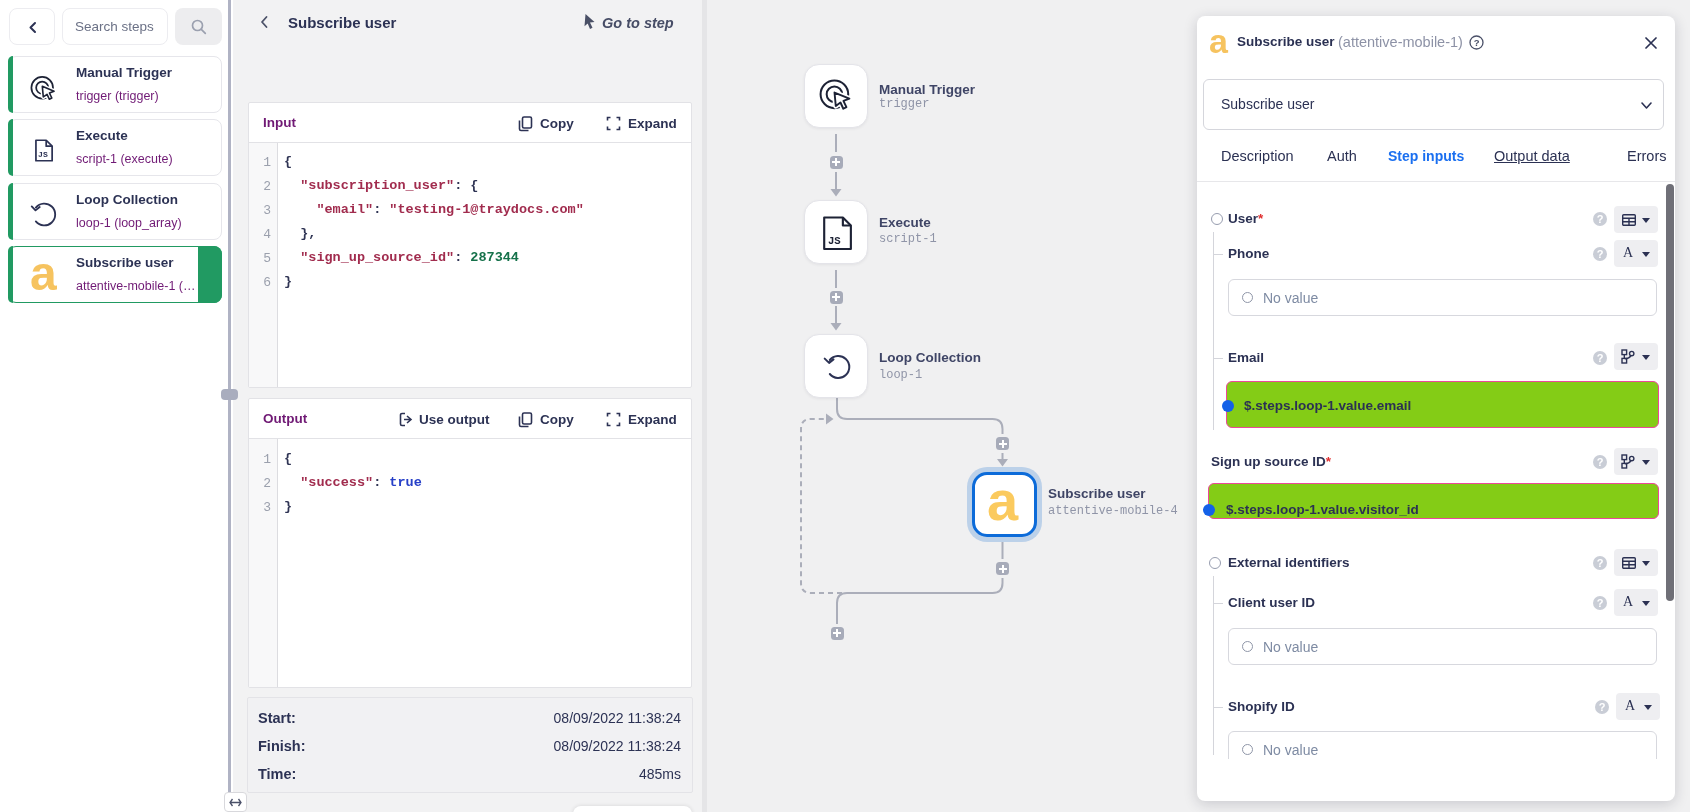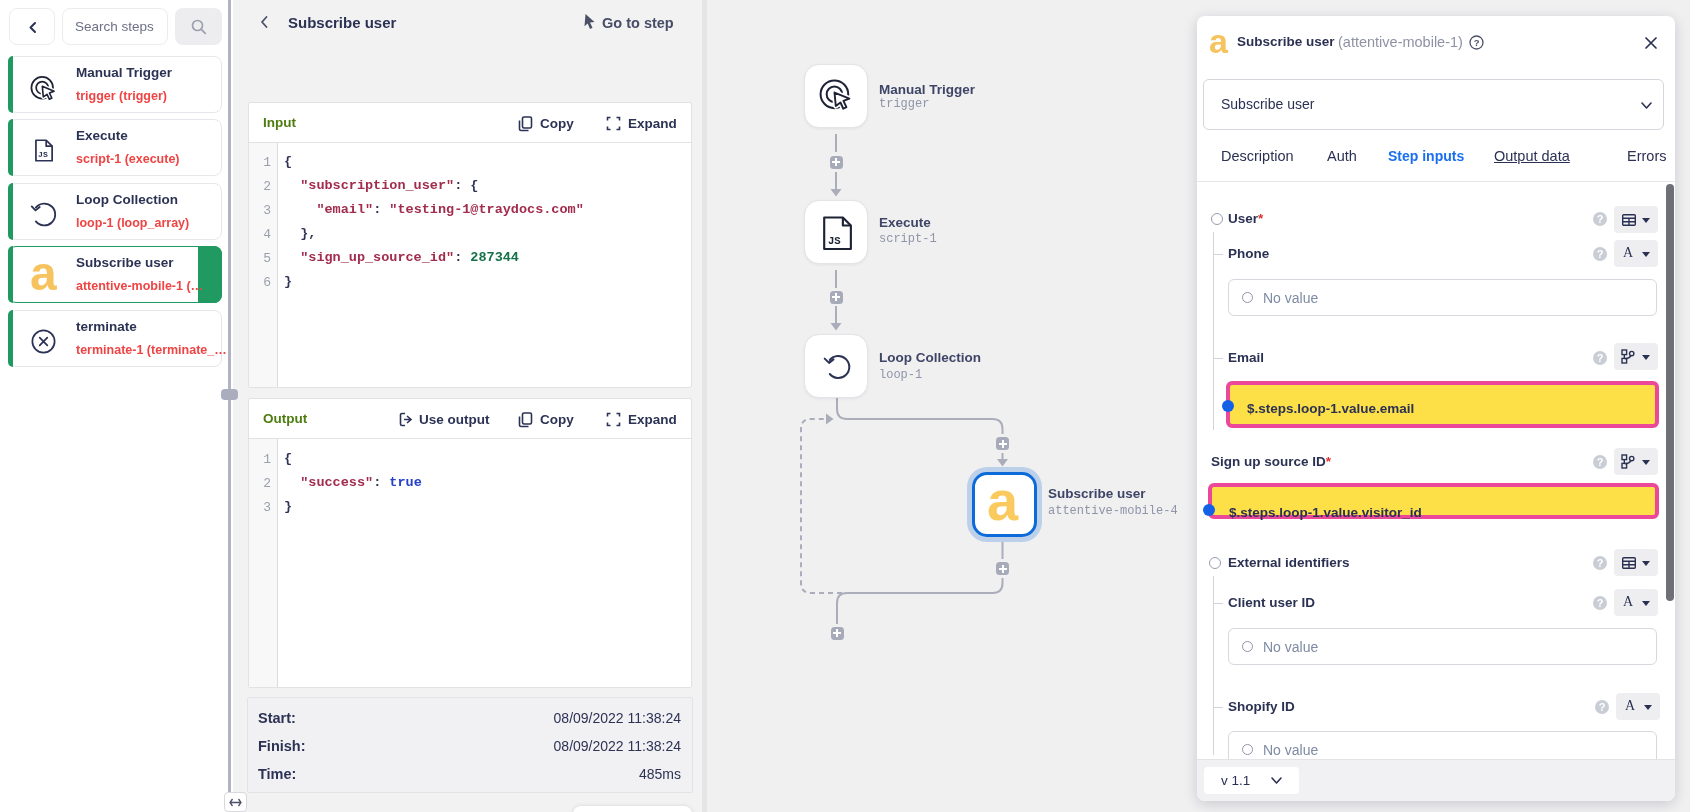--- a/index.html
+++ b/index.html
@@ -5,27 +5,27 @@
   * { margin:0; padding:0; box-sizing:border-box; }
   html,body { width:1690px; height:812px; overflow:hidden; }
   body { font-family:"Liberation Sans", sans-serif; color:#2c3254; position:relative; background:#f0f0f1; }
   .abs { position:absolute; }
   
   #sidebar { left:0; top:0; width:240px; height:812px; background:#ffffff; }
   .sbtn { border:1px solid #ececf0; border-radius:8px; background:#fff; }
   .card { left:8px; width:214px; height:57px; background:#fff; border:1px solid #e6e6eb; border-radius:8px; }
   .gbar { position:absolute; left:-1px; top:-1px; width:5px; height:calc(100% + 2px); background:#219a62; border-radius:8px 0 0 8px; }
   .ctitle { position:absolute; left:67px; top:8px; font-size:13.5px; font-weight:bold; color:#2c3254; }
-  .csub { position:absolute; left:67px; top:32px; font-size:12.5px; color:#ef4444; white-space:nowrap;font-weight:bold; }
+  .csub { position:absolute; left:67px; top:32px; font-size:12.5px; color:#701a75; white-space:nowrap; }
   .cicon { position:absolute; left:20.5px; top:17px; width:27px; height:27px; }
   
   #panel2 { left:233px; top:0; width:469px; height:812px; background:#f2f2f3; }
   .p2card { position:absolute; left:15px; width:444px; background:#fff; border:1px solid #e2e2e6; border-radius:2px; }
   .codehead { position:relative; height:40px; border-bottom:1px solid #e2e2e6; }
-  .codehead .ttl { position:absolute; left:14px; top:12px; font-size:13.5px; font-weight:bold; color:#4d7c0f; }
+  .codehead .ttl { position:absolute; left:14px; top:12px; font-size:13.5px; font-weight:bold; color:#701a75; }
   .hbtn { position:absolute; top:13px; font-size:13.5px; font-weight:bold; color:#2c3254; }
   .gutter { position:absolute; left:0; top:40px; width:29px; bottom:0; background:#f8f8f9; border-right:1px solid #dcdce0; }
   .lnum { position:absolute; left:0; width:22px; text-align:right; font-size:13px; color:#9ba0ad; font-family:"Liberation Mono",monospace; }
   .cline { position:absolute; left:35px; font-size:13.5px; font-family:"Liberation Mono",monospace; color:#2f3454; white-space:pre; font-weight:bold; }
   .red { color:#a12c4e; } .grn { color:#15714a; } .blu { color:#2740c8; }
   
   .node { position:absolute; width:64px; height:64px; background:#fff; border:1px solid #e4e4e9; border-radius:15px; box-shadow:0 1px 3px rgba(40,40,60,0.07); }
   .ntitle { position:absolute; font-size:13.5px; font-weight:bold; color:#3f4566; white-space:nowrap; }
   .nsub { position:absolute; font-size:12px; color:#8f94a7; font-family:"Liberation Mono",monospace; white-space:nowrap; }
   .plus { position:absolute; width:13px; height:13px; background:#a7abb9; border-radius:3.5px; }
@@ -33,21 +33,21 @@
   .plus:after { content:""; position:absolute; left:5.5px; top:2.5px; width:2px; height:8px; background:#fff; }
   
   #rpanel { left:1197px; top:16px; width:478px; height:785px; background:#fff; border-radius:8px; box-shadow:0 3px 14px rgba(30,30,50,0.18); }
   .fldlabel { font-size:13.5px; font-weight:bold; color:#2b3153; }
   .qmark { position:absolute; width:14px; height:14px; border-radius:50%; background:#c9cdd6; color:#fff; font-size:11px; font-weight:bold; text-align:center; line-height:14px; }
   .tbtn { position:absolute; width:44px; height:27px; border-radius:4px; background:#eeeef1; }
   .caret { position:absolute; width:0; height:0; border-left:4.5px solid transparent; border-right:4.5px solid transparent; border-top:5px solid #2b3153; }
   .tinput { position:absolute; left:31px; width:429px; height:37px; background:#fff; border:1px solid #d7d8de; border-radius:6px; }
   .novalue { position:absolute; left:34px; top:10px; font-size:14px; color:#7e8ba3; }
   .ncirc { position:absolute; left:13px; top:12px; width:11px; height:11px; border:1.5px solid #8f96a8; border-radius:50%; }
-  .vbox { position:absolute; background:#fde047; border:4px solid #ec4899; border-radius:6px; }
+  .vbox { position:absolute; background:#84cc16; border:1px solid #ec4899; border-radius:6px; }
   .bdot { position:absolute; width:12px; height:12px; background:#1461e8; border-radius:50%; }
   .vtxt { position:absolute; font-size:13.5px; font-weight:bold; color:#2b3153; }
   .radio { position:absolute; width:12px; height:12px; border:1.5px solid #979daf; border-radius:50%; }
   .treeline { position:absolute; width:1px; background:#d4d5db; }
   .treedash { position:absolute; height:1px; width:10px; background:#d4d5db; }
   .tab { position:absolute; font-size:14.5px; color:#2b3153; }
 </style>
 </head>
 <body>
 
@@ -101,41 +101,32 @@
   </div>
 
   <div class="abs card" style="top:246px; border:1.5px solid #219a62;">
     <div class="gbar"></div>
     <div style="position:absolute; right:-1px; top:-1px; width:24px; height:calc(100% + 2px); background:#219a62; border-radius:0 8px 8px 0;"></div>
     <div class="abs" style="left:21px; top:-1px; font-size:48px; font-weight:bold; color:#f6c35f;">a</div>
     <div class="ctitle">Subscribe user</div>
     <div class="csub">attentive-mobile-1 (…</div>
   </div>
 
-  <div class="abs card" style="top:309.5px;">
-    <div class="gbar"></div>
-    <svg class="cicon" viewBox="0 0 25 25">
-      <circle cx="12.5" cy="12.5" r="10.3" stroke="#2c3254" stroke-width="1.6" fill="none"></circle>
-      <path d="M9 9 L16 16 M16 9 L9 16" stroke="#2c3254" stroke-width="1.6" stroke-linecap="round"></path>
-    </svg>
-    <div class="ctitle">terminate</div>
-    <div class="csub">terminate-1 (terminate_…</div>
-  </div>
 </div>
 
 <div id="panel2" class="abs">
 
   <svg class="abs" style="left:26px;top:15px;" width="10" height="14" viewBox="0 0 10 14">
       <path d="M7.5 2 L3 7 L7.5 12" stroke="#4b5168" stroke-width="1.8" fill="none" stroke-linecap="round" stroke-linejoin="round"></path>
     </svg>
   <div class="abs" style="left:55px; top:14px; font-size:15px; font-weight:bold;">Subscribe user</div>
   <svg class="abs" style="left:350px;top:13px;" width="14" height="17" viewBox="0 0 14 17">
       <path d="M2.5 1 L11.5 9 L7 9.5 L9.5 14.8 L7 16 L4.7 10.5 L1.5 13.2 Z" fill="#4a5066"></path>
     </svg>
-  <div class="abs" style="left:369px; top:15px; font-size:14.5px; font-weight:600; color:#474d66;">Go to step</div>
+  <div class="abs" style="left:369px; top:15px; font-size:14.5px; font-weight:600; color:#474d66;font-style:italic;">Go to step</div>
 
 
   <div class="p2card" style="top:102px; height:286px;">
     <div class="codehead">
       <div class="ttl">Input</div>
       <svg class="abs" style="left:269px;top:13px;" width="15" height="16" viewBox="0 0 15 16">
           <rect x="4.5" y="1" width="9" height="11" rx="1.5" stroke="#2c3254" stroke-width="1.6" fill="none"></rect>
           <path d="M10.5 14.5 H3 A1.5 1.5 0 0 1 1.5 13 V4.5" stroke="#2c3254" stroke-width="1.6" fill="none"></path>
         </svg>
       <div class="hbtn" style="left:291px;">Copy</div>
@@ -387,23 +378,15 @@
     <div class="tbtn" style="left:419px; top:511px;">
       <div class="abs" style="left:9px; top:5px; font-size:14px; font-family:'Liberation Serif',serif; color:#2b3153;">A</div>
       <div class="caret" style="left:28px; top:11.5px;"></div>
     </div>
     <div class="tinput" style="top:549px;">
       <div class="ncirc"></div>
       <div class="novalue">No value</div>
     </div>
   </div>
 
-  <div class="abs" style="left:0; top:743px; width:478px; height:42px; background:#f1f1f3; border-top:1px solid #e3e3e7; border-radius:0 0 8px 8px;">
-    <div class="abs" style="left:7px; top:7px; width:95px; height:27px; background:#fff; border-radius:4px;">
-      <div class="abs" style="left:17px; top:6px; font-size:13.5px; color:#2b3153;">v 1.1</div>
-      <svg class="abs" style="left:67px;top:10px;" width="11" height="8" viewBox="0 0 11 8">
-          <path d="M1 1 L5.5 6 L10 1" stroke="#2b3153" stroke-width="1.6" fill="none" stroke-linecap="round" stroke-linejoin="round"></path>
-        </svg>
-    </div>
-  </div>
 
   <div class="abs" style="left:469px; top:168px; width:8px; height:417px; background:#6f6f77; border-radius:4px;"></div>
 </div>
 
 </body></html>

